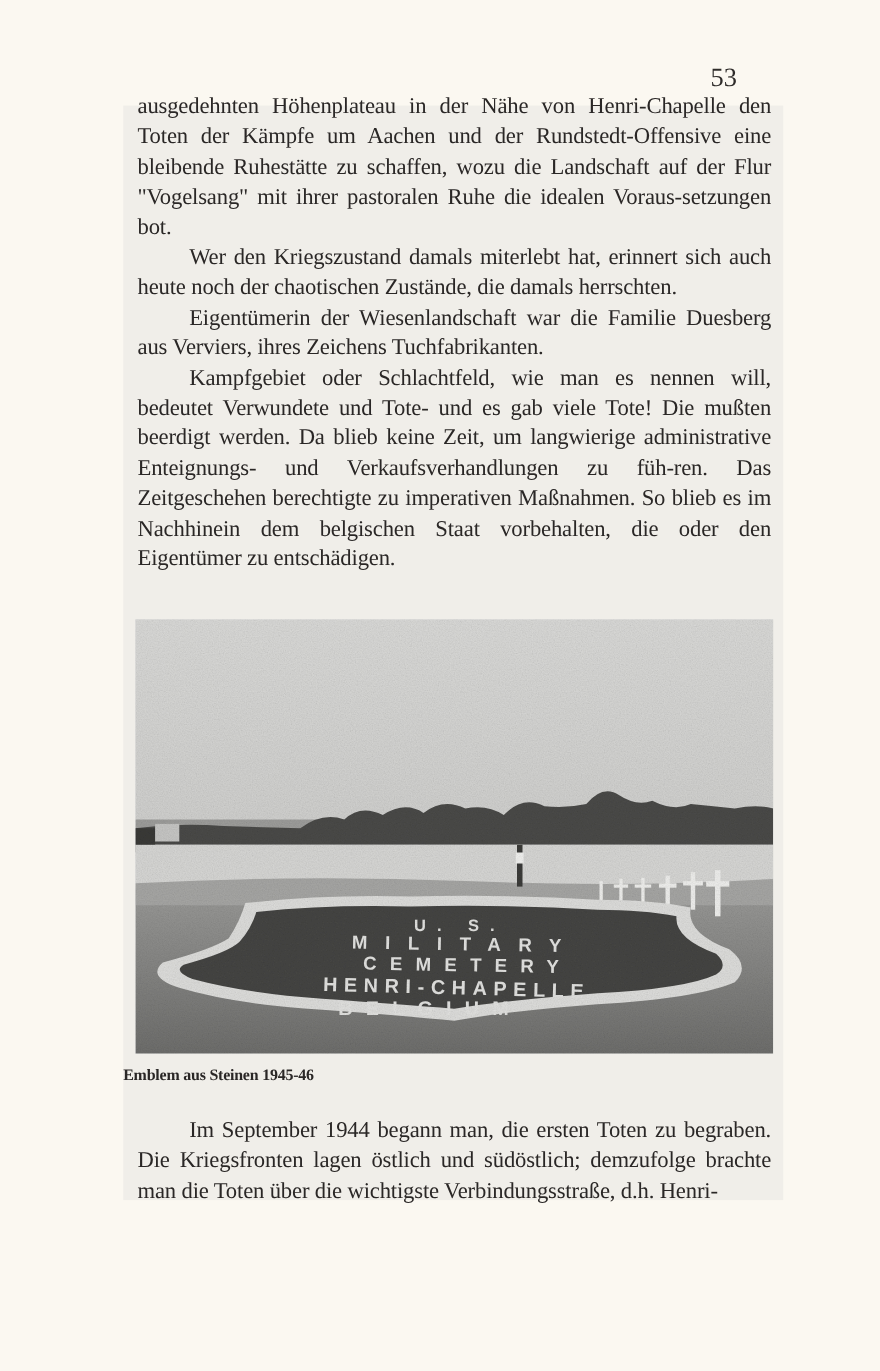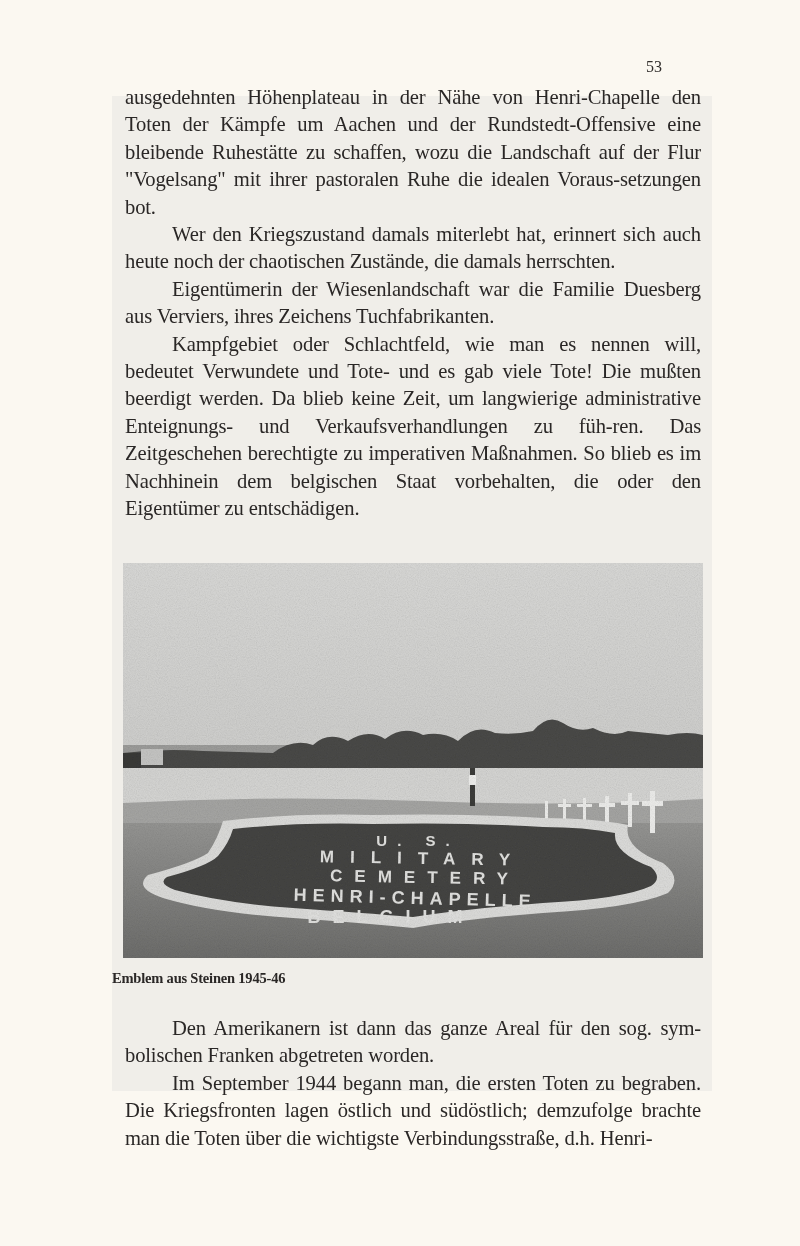--- a/index.html
+++ b/index.html
@@ -20,21 +20,21 @@
     left: 112px;
     top: 96px;
     width: 600px;
     height: 995px;
     background: #f0eee9;
   }
   .page-number {
     position: absolute;
     left: 646px;
     top: 58px;
-    font-size: 16px;
+    font-size: 24px;
     color: #2f2c2a;
   }
   .text-block {
     position: absolute;
     left: 125px;
     width: 576px;
     font-size: 20.6px;
     line-height: 27.4px;
     text-align: justify;
     letter-spacing: -0.15px;
@@ -149,15 +149,14 @@
         <text x="292" y="341" font-size="18" letter-spacing="6" transform="rotate(1.5 292 341)">HENRI-CHAPELLE</text>
         <text x="268" y="360" font-size="18" letter-spacing="12">BELGIUM</text>
       </g>
     </g>
   </svg>
 </div>
 
 <div class="caption">Emblem aus Steinen 1945-46</div>
 
 <div class="text-block" id="block-bottom">
-  <p class="indent">Den Amerikanern ist dann das ganze Areal für den sog. sym-bolischen Franken abgetreten worden.</p>
   <p class="indent">Im September 1944 begann man, die ersten Toten zu begraben. Die Kriegsfronten lagen östlich und südöstlich; demzufolge brachte man die Toten über die wichtigste Verbindungsstraße, d.h. Henri-</p>
 </div>
 
 </body></html>

